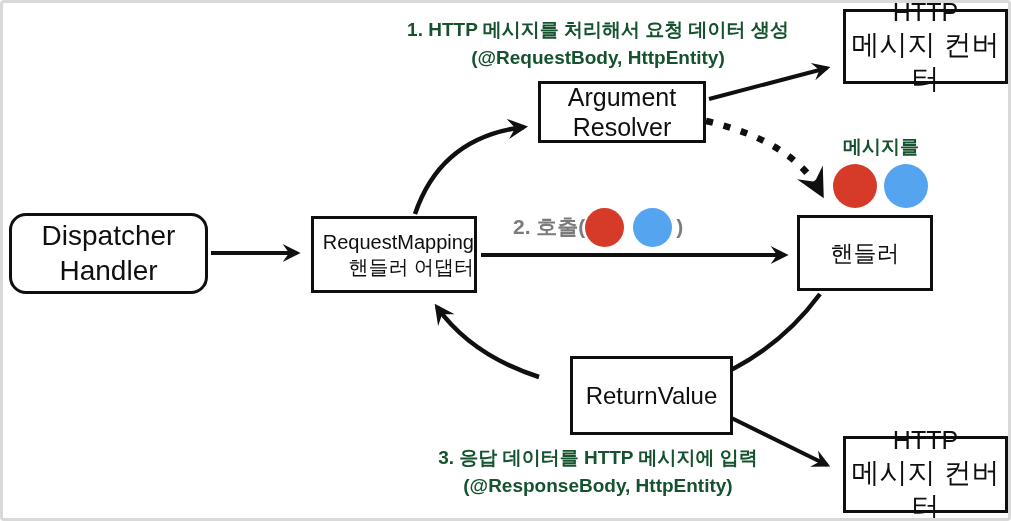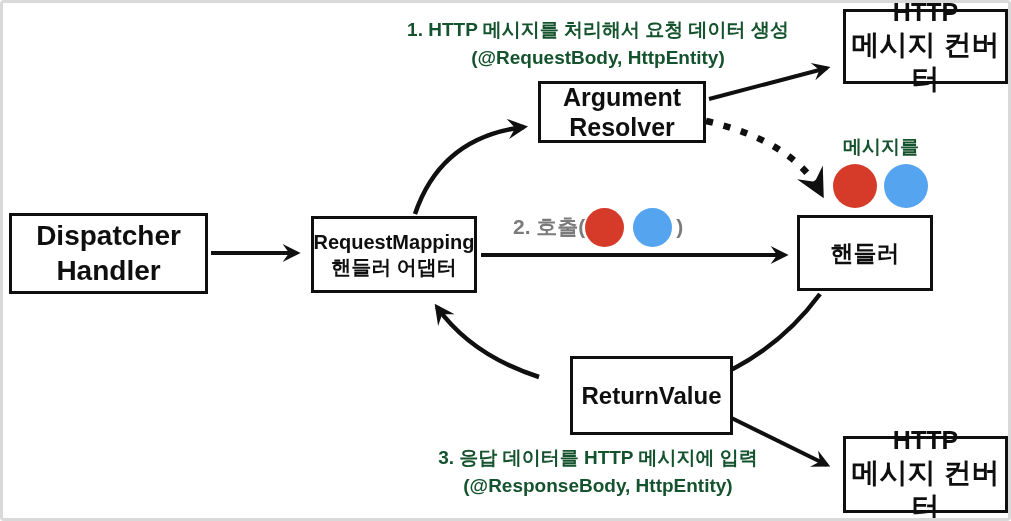--- a/index.html
+++ b/index.html
@@ -15,25 +15,25 @@
   }
   #arrow-layer{position:absolute;left:0;top:0;width:1011px;height:521px;}
   .box{
     position:absolute;
     background:#ffffff;
     border:3.5px solid #0f0f0f;
     box-sizing:border-box;
     display:flex;flex-direction:column;
     align-items:center;justify-content:center;
     text-align:center;
-    font-weight:bold;color:#0f0f0f;
+    font-weight:normal;color:#0f0f0f;
     line-height:1.22;
   }
-  .b-dispatcher{left:6px;top:210px;width:199px;height:81px;font-size:28px;}
-  .b-adapter{left:308px;top:213px;width:166px;height:77px;font-size:20px;}
+  .b-dispatcher{left:6px;top:210px;width:199px;height:81px;font-size:28px;border-radius:17px;}
+  .b-adapter{left:308px;top:213px;width:166px;height:77px;font-size:20px;align-items:flex-end;}
   .b-adapter .l2{font-size:20px;}
   .b-resolver{left:535px;top:78px;width:168px;height:62px;font-size:25px;}
   .b-http-top{left:840px;top:6px;width:165px;height:75px;font-size:25px;}
   .b-http-top .l2,.b-http-bottom .l2{font-size:28px;}
   .b-handler{left:794px;top:212px;width:136px;height:76px;font-size:23px;}
   .b-return{left:535px;top:353px;width:163px;height:79px;font-size:24px;margin-left:32px;}
   .b-http-bottom{left:840px;top:433px;width:165px;height:77px;font-size:25px;}
   .note{
     position:absolute;
     color:#14532d;font-weight:bold;

